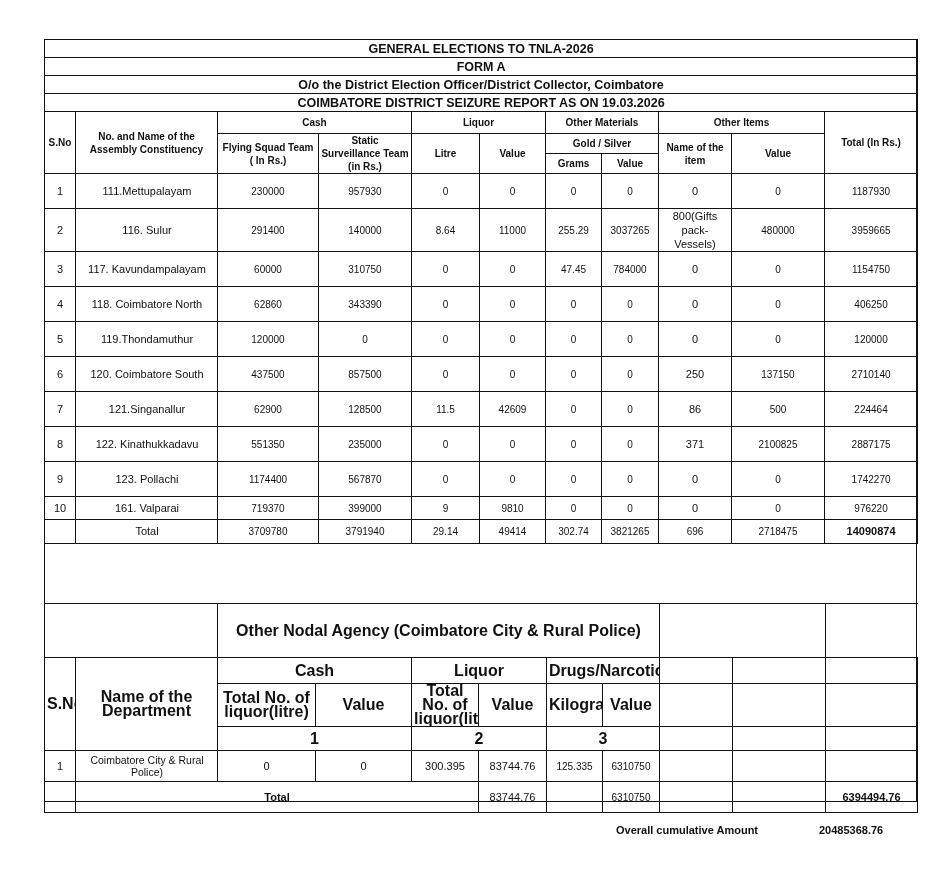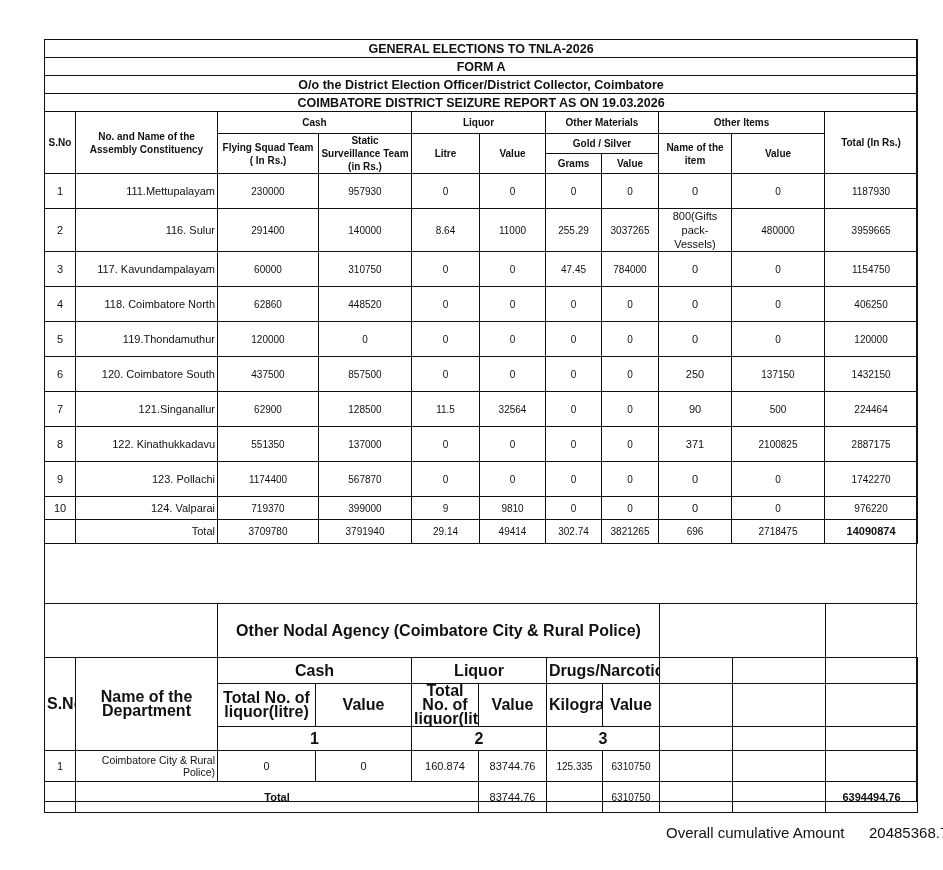--- a/index.html
+++ b/index.html
@@ -2,30 +2,30 @@
 <html><head>
   <meta charset="utf-8">
   <style>
     html, body { margin: 0; padding: 0; background: #ffffff; }
     body { width: 943px; height: 870px; position: relative; overflow: hidden;
       font-family: "Liberation Sans", sans-serif; color: #111; }
     table { border-collapse: collapse; table-layout: fixed; position: absolute; }
     td { border: 1px solid #111; text-align: center; vertical-align: middle; padding: 0 2px;
       font-size: 11px; overflow: hidden; line-height: 13px; }
     .b { font-weight: bold; margin-left: 28px; }
-    .left { text-align: right; padding-left: 3px; }
+    .left { text-align: center; padding-left: 3px; }
     .title td { font-size: 12.5px; font-weight: bold; height: 17px; padding: 0; line-height: 16px; }
     .hdr td { font-weight: bold; font-size: 10px; line-height: 13px; }
     .tiny { font-size: 10px; }
     #main { left: 44px; top: 39px; width: 873px; }
     #outer-frame { position: absolute; left: 44px; top: 39px; width: 873px; height: 763px;
       border: 1px solid #111; box-sizing: border-box; pointer-events: none; }
     #nodal { left: 44px; top: 603px; width: 873px; }
     #nodal .hdr2 td { font-weight: bold; font-size: 16px; line-height: 14px; }
-    #footer { position: absolute; left: 666px; top: 824px; font-weight: normal; font-size: 15px; }
+    #footer { position: absolute; left: 616px; top: 824px; font-weight: bold; font-size: 11px; }
     #footer .amt { position: absolute; left: 203px; top: 0; white-space: nowrap; }
     #footer .lbl { white-space: nowrap; }
   </style>
 </head>
 <body>
 
 <div id="outer-frame"></div>
 
 <table id="main">
   <colgroup>
@@ -115,21 +115,21 @@
         <td class="tiny">47.45</td>
         <td class="tiny">784000</td>
         <td>0</td>
         <td class="tiny">0</td>
         <td class="tiny">1154750</td>
       </tr>
       <tr style="height: 35px;">
         <td>4</td>
         <td class="left">118. Coimbatore North</td>
         <td class="tiny">62860</td>
-        <td class="tiny">448520</td>
+        <td class="tiny">343390</td>
         <td class="tiny">0</td>
         <td class="tiny">0</td>
         <td class="tiny">0</td>
         <td class="tiny">0</td>
         <td>0</td>
         <td class="tiny">0</td>
         <td class="tiny">406250</td>
       </tr>
       <tr style="height: 35px;">
         <td>5</td>
@@ -148,40 +148,40 @@
         <td>6</td>
         <td class="left">120. Coimbatore South</td>
         <td class="tiny">437500</td>
         <td class="tiny">857500</td>
         <td class="tiny">0</td>
         <td class="tiny">0</td>
         <td class="tiny">0</td>
         <td class="tiny">0</td>
         <td>250</td>
         <td class="tiny">137150</td>
-        <td class="tiny">1432150</td>
+        <td class="tiny">2710140</td>
       </tr>
       <tr style="height: 35px;">
         <td>7</td>
         <td class="left">121.Singanallur</td>
         <td class="tiny">62900</td>
         <td class="tiny">128500</td>
         <td class="tiny">11.5</td>
-        <td class="tiny">32564</td>
-        <td class="tiny">0</td>
-        <td class="tiny">0</td>
-        <td>90</td>
+        <td class="tiny">42609</td>
+        <td class="tiny">0</td>
+        <td class="tiny">0</td>
+        <td>86</td>
         <td class="tiny">500</td>
         <td class="tiny">224464</td>
       </tr>
       <tr style="height: 35px;">
         <td>8</td>
         <td class="left">122. Kinathukkadavu</td>
         <td class="tiny">551350</td>
-        <td class="tiny">137000</td>
+        <td class="tiny">235000</td>
         <td class="tiny">0</td>
         <td class="tiny">0</td>
         <td class="tiny">0</td>
         <td class="tiny">0</td>
         <td>371</td>
         <td class="tiny">2100825</td>
         <td class="tiny">2887175</td>
       </tr>
       <tr style="height: 35px;">
         <td>9</td>
@@ -191,21 +191,21 @@
         <td class="tiny">0</td>
         <td class="tiny">0</td>
         <td class="tiny">0</td>
         <td class="tiny">0</td>
         <td>0</td>
         <td class="tiny">0</td>
         <td class="tiny">1742270</td>
       </tr>
       <tr style="height: 23px;">
         <td>10</td>
-        <td class="left">124. Valparai</td>
+        <td class="left">161. Valparai</td>
         <td class="tiny">719370</td>
         <td class="tiny">399000</td>
         <td class="tiny">9</td>
         <td class="tiny">9810</td>
         <td class="tiny">0</td>
         <td class="tiny">0</td>
         <td>0</td>
         <td class="tiny">0</td>
         <td class="tiny">976220</td>
       </tr>
@@ -275,21 +275,21 @@
       <td colspan="2">3</td>
       <td></td>
       <td></td>
       <td></td>
     </tr>
     <tr style="height:31px">
       <td>1</td>
       <td class="left" style="font-size:10.5px;line-height:12px">Coimbatore City &amp; Rural Police)</td>
       <td>0</td>
       <td>0</td>
-      <td>160.874</td>
+      <td>300.395</td>
       <td>83744.76</td>
       <td class="tiny">125.335</td>
       <td class="tiny">6310750</td>
       <td></td>
       <td></td>
       <td></td>
     </tr>
     <tr style="height:31px">
       <td></td>
       <td colspan="4" class="b">Total</td>

